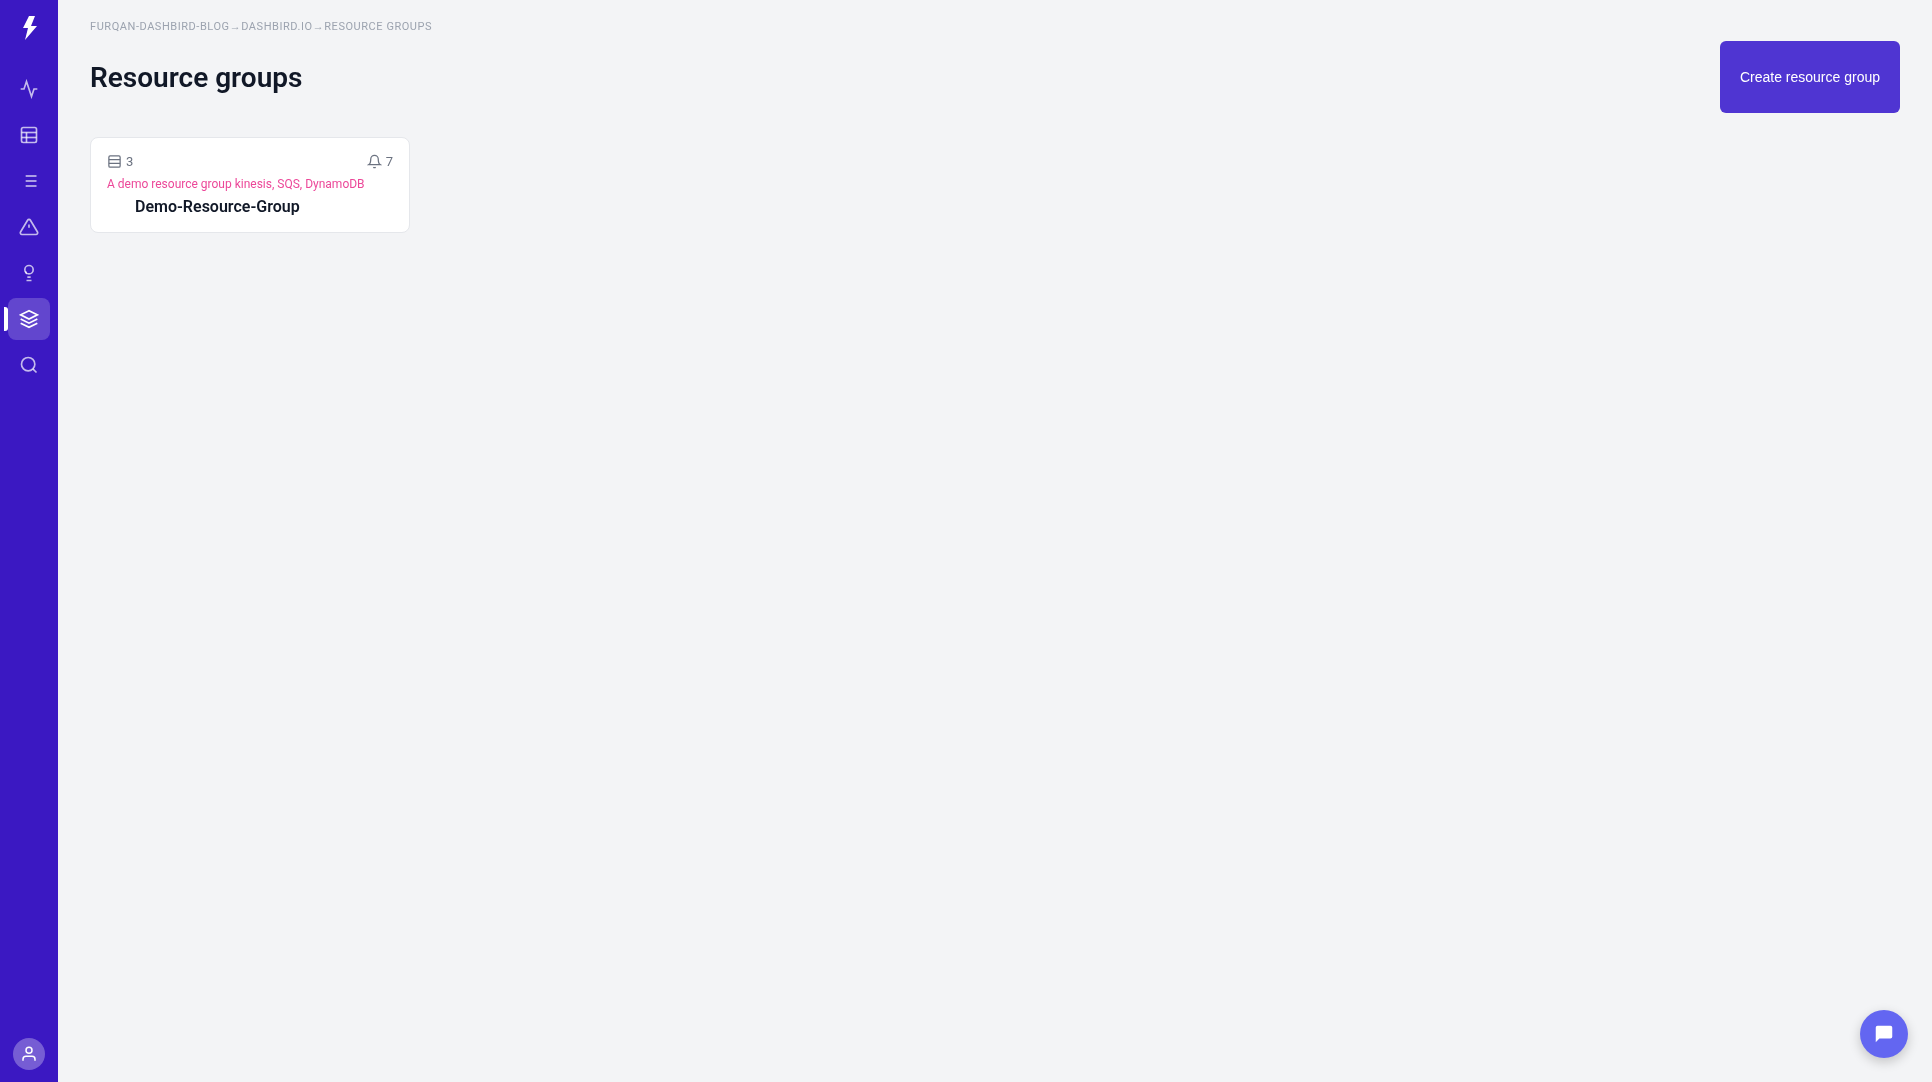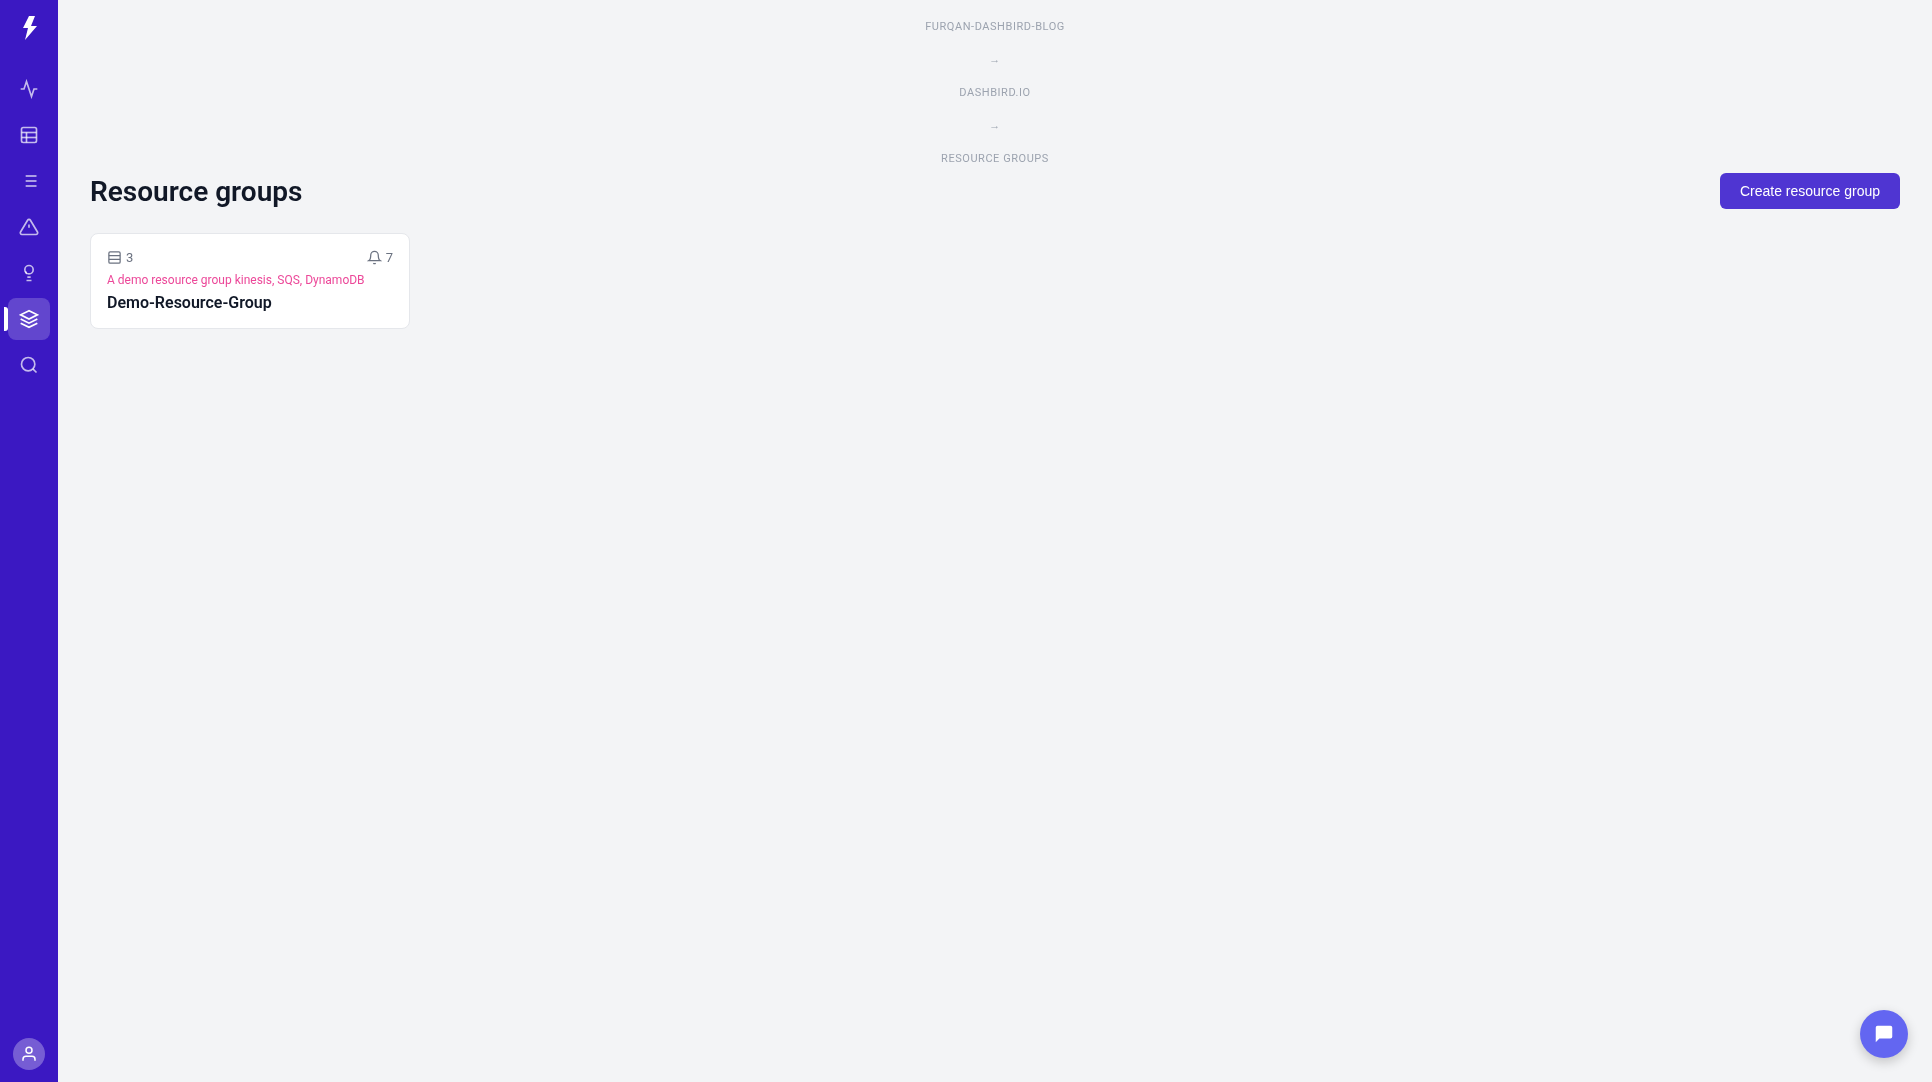--- a/index.html
+++ b/index.html
@@ -99,27 +99,26 @@
       display: flex;
       flex-direction: column;
       overflow: auto;
       padding: 20px 32px;
     }
 
     
     .breadcrumb {
       display: flex;
       align-items: center;
-      gap: 20px;
+      gap: 0;
       font-size: 11px;
       color: #9ca3af;
       text-transform: uppercase;
       letter-spacing: 0.05em;
       margin-bottom: 8px;
-      flex-direction: column;
     }
     .breadcrumb-separator {
       color: #9ca3af;
     }
     .breadcrumb-item {
       color: #9ca3af;
     }
 
     
     .header-row {
@@ -131,21 +130,21 @@
     .page-title {
       font-size: 28px;
       font-weight: 600;
       color: #111827;
     }
     .create-btn {
       background: #4f35d2;
       color: white;
       border: none;
       border-radius: 6px;
-      padding: 10px 20px;
+      padding: 28px 20px;
       font-size: 14px;
       font-weight: 500;
       cursor: pointer;
       white-space: nowrap;
     }
 
     
     .cards-grid {
       display: flex;
       flex-wrap: wrap;
@@ -181,20 +180,21 @@
     }
     .card-description {
       font-size: 12px;
       color: #ec4899;
       margin-bottom: 6px;
     }
     .card-name {
       font-size: 16px;
       font-weight: 600;
       color: #111827;
+      margin-left: 28px;
     }
 
     
     .chat-bubble {
       position: fixed;
       bottom: 24px;
       right: 24px;
       width: 48px;
       height: 48px;
       border-radius: 50%;

